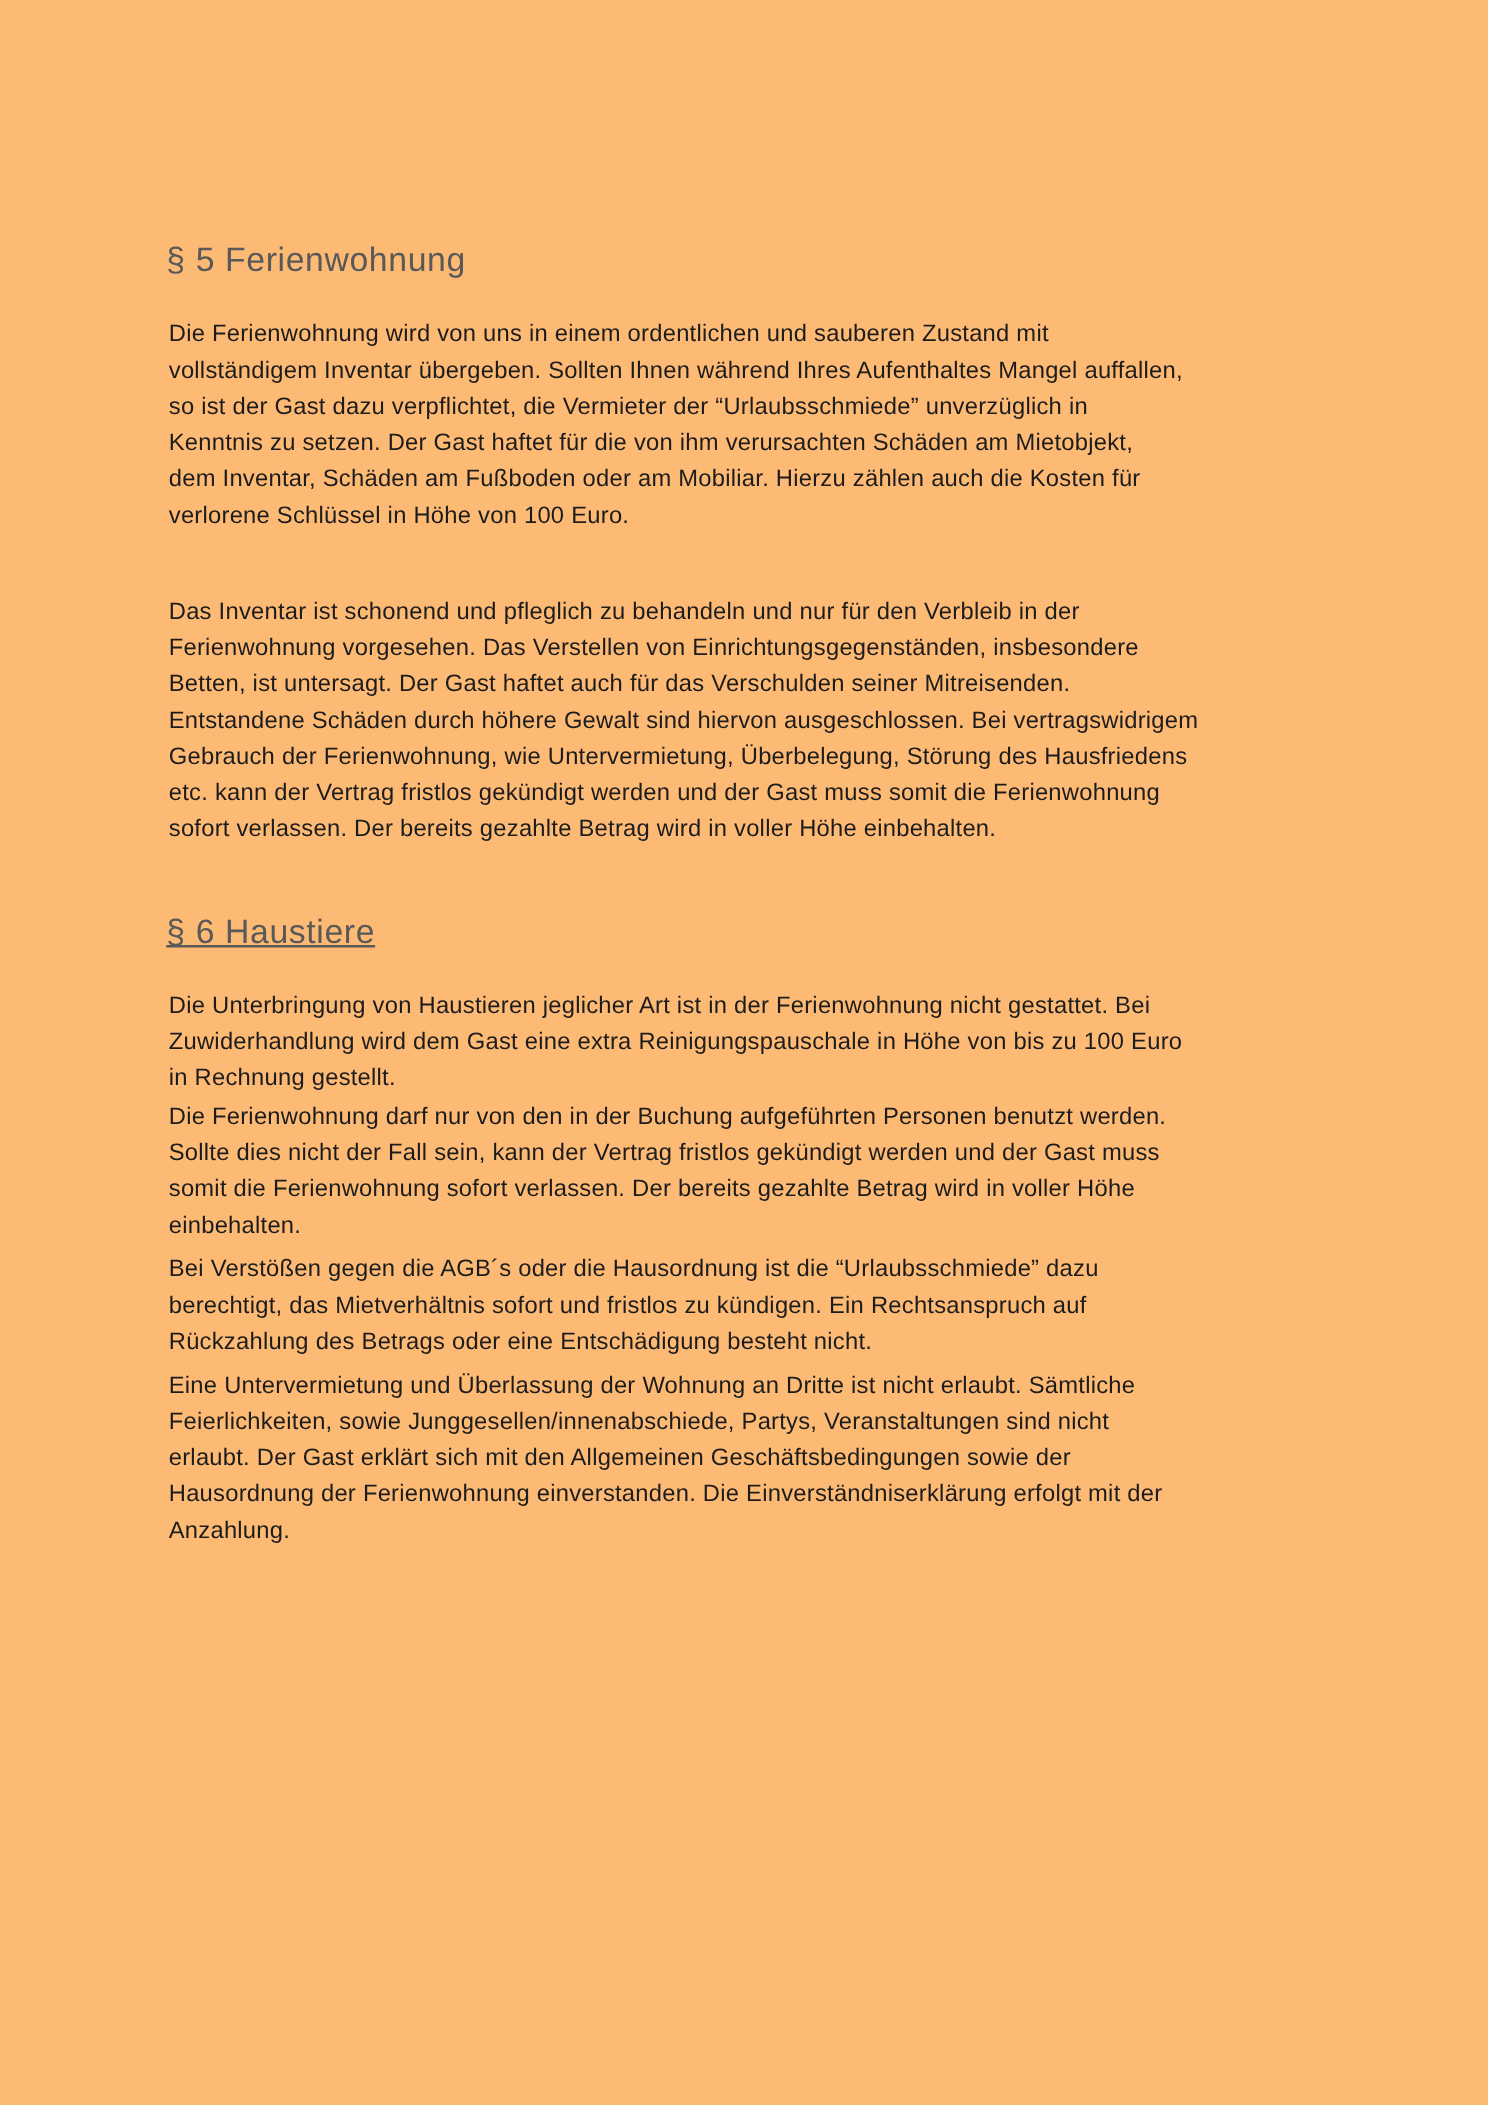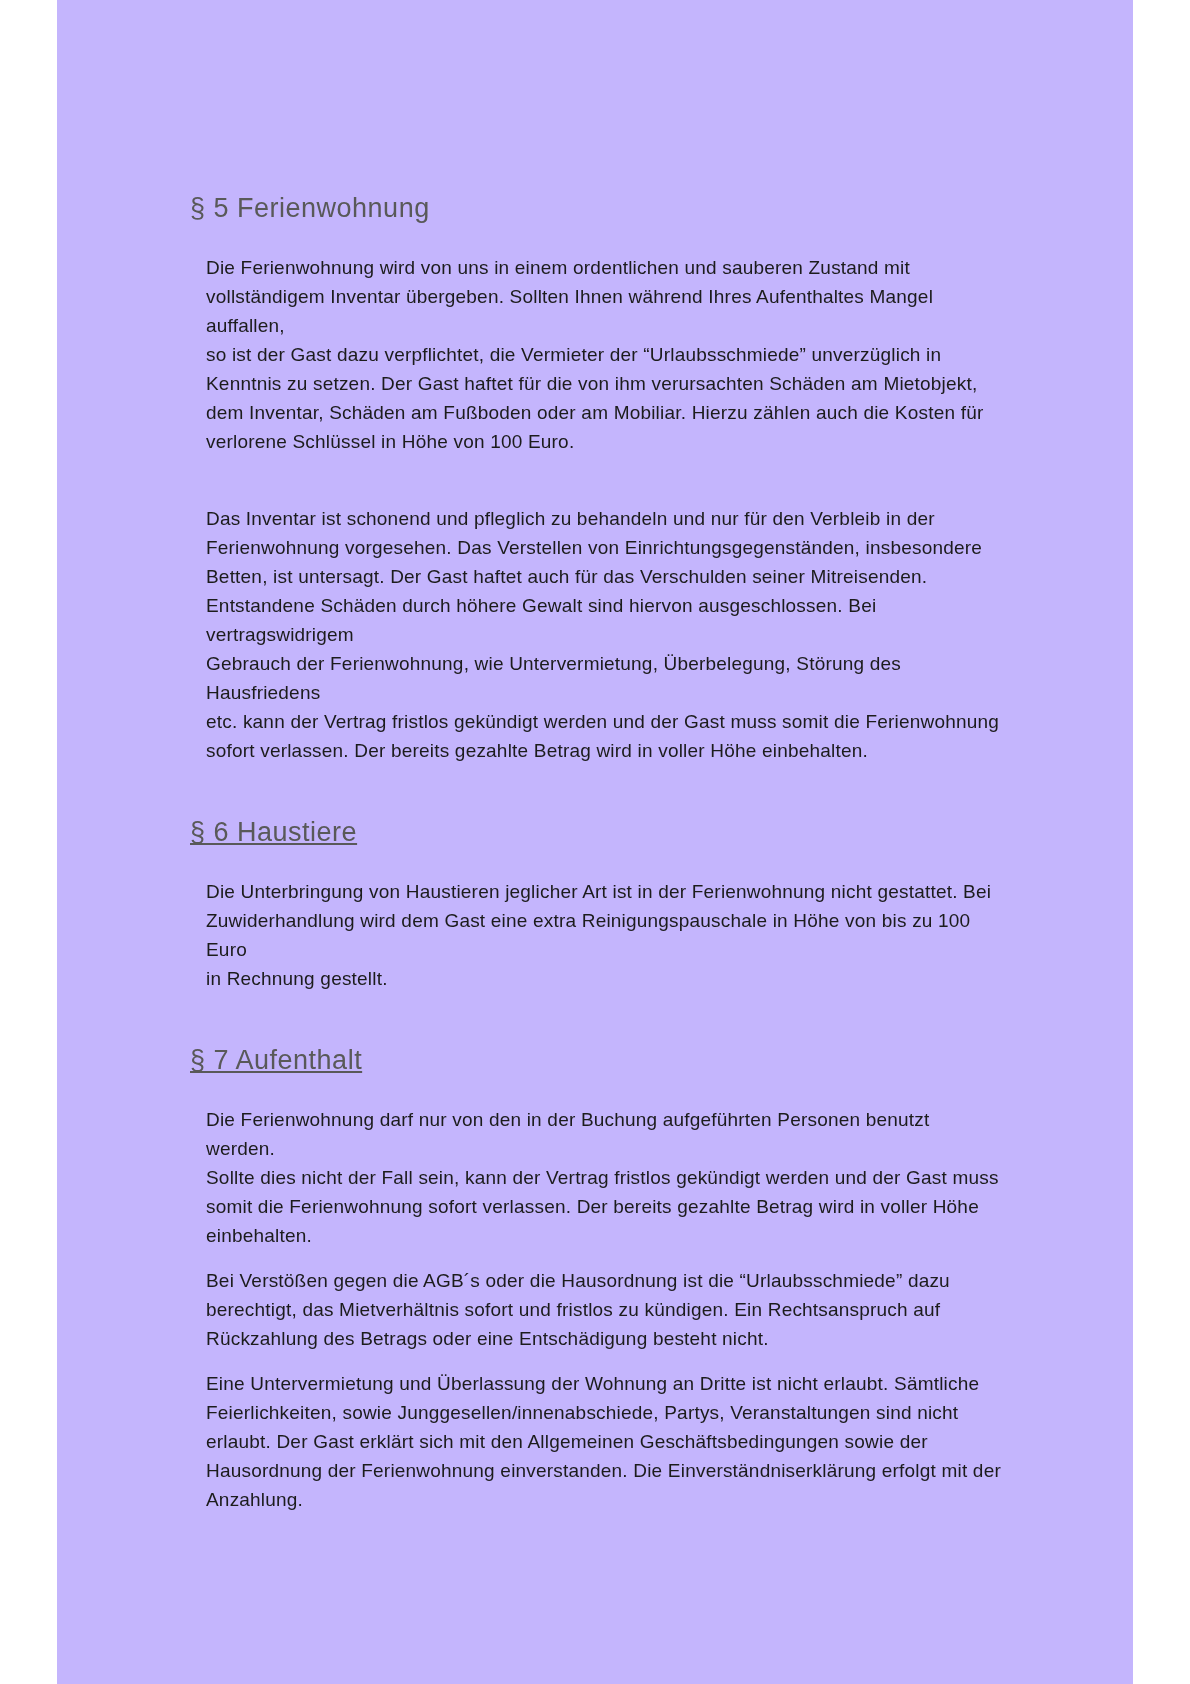--- a/index.html
+++ b/index.html
@@ -2,24 +2,24 @@
 <html lang="de"><head>
 <meta charset="utf-8">
 <style>
   html, body {
     margin: 0;
     padding: 0;
     background: #ffffff;
   }
   .page {
     position: relative;
-    width: 1076px;
+    width: 1190px;
     height: 1684px;
     margin: 0 auto;
-    background: #c4b5fd;
+    background: #fdba74;
     box-sizing: border-box;
     padding: 193px 115px 40px 133px;
     font-family: "Liberation Sans", "DejaVu Sans", sans-serif;
     overflow: hidden;
   }
   .sec-heading {
     font-size: 27px;
     font-weight: 400;
     color: #595959;
     letter-spacing: 0.5px;
@@ -29,21 +29,21 @@
   .sec-heading.spaced-top {
     margin-top: 52px;
     text-decoration: underline;
   }
   .para {
     font-size: 19px;
     font-weight: 400;
     color: #1c1c1c;
     line-height: 29px;
     letter-spacing: 0.2px;
-    margin: 16px;
+    margin: 2px;
     white-space: pre-line;
   }
   .para.gap-before {
     margin-top: 48px;
   }
   .para.small-gap-before {
     margin-top: 6px;
   }
 </style>
 </head>
@@ -69,21 +69,20 @@
   </section>
 
   <section>
     <h2 class="sec-heading spaced-top">§ 6 Haustiere</h2>
     <p class="para">Die Unterbringung von Haustieren jeglicher Art ist in der Ferienwohnung nicht gestattet. Bei
 Zuwiderhandlung wird dem Gast eine extra Reinigungspauschale in Höhe von bis zu 100 Euro
 in Rechnung gestellt.</p>
   </section>
 
   <section>
-    <h2 class="sec-heading spaced-top">§ 7 Aufenthalt</h2>
     <p class="para">Die Ferienwohnung darf nur von den in der Buchung aufgeführten Personen benutzt werden.
 Sollte dies nicht der Fall sein, kann der Vertrag fristlos gekündigt werden und der Gast muss
 somit die Ferienwohnung sofort verlassen. Der bereits gezahlte Betrag wird in voller Höhe
 einbehalten.</p>
     <p class="para small-gap-before">Bei Verstößen gegen die AGB´s oder die Hausordnung ist die “Urlaubsschmiede” dazu
 berechtigt, das Mietverhältnis sofort und fristlos zu kündigen. Ein Rechtsanspruch auf
 Rückzahlung des Betrags oder eine Entschädigung besteht nicht.</p>
     <p class="para small-gap-before">Eine Untervermietung und Überlassung der Wohnung an Dritte ist nicht erlaubt. Sämtliche
 Feierlichkeiten, sowie Junggesellen/innenabschiede, Partys, Veranstaltungen sind nicht
 erlaubt. Der Gast erklärt sich mit den Allgemeinen Geschäftsbedingungen sowie der

